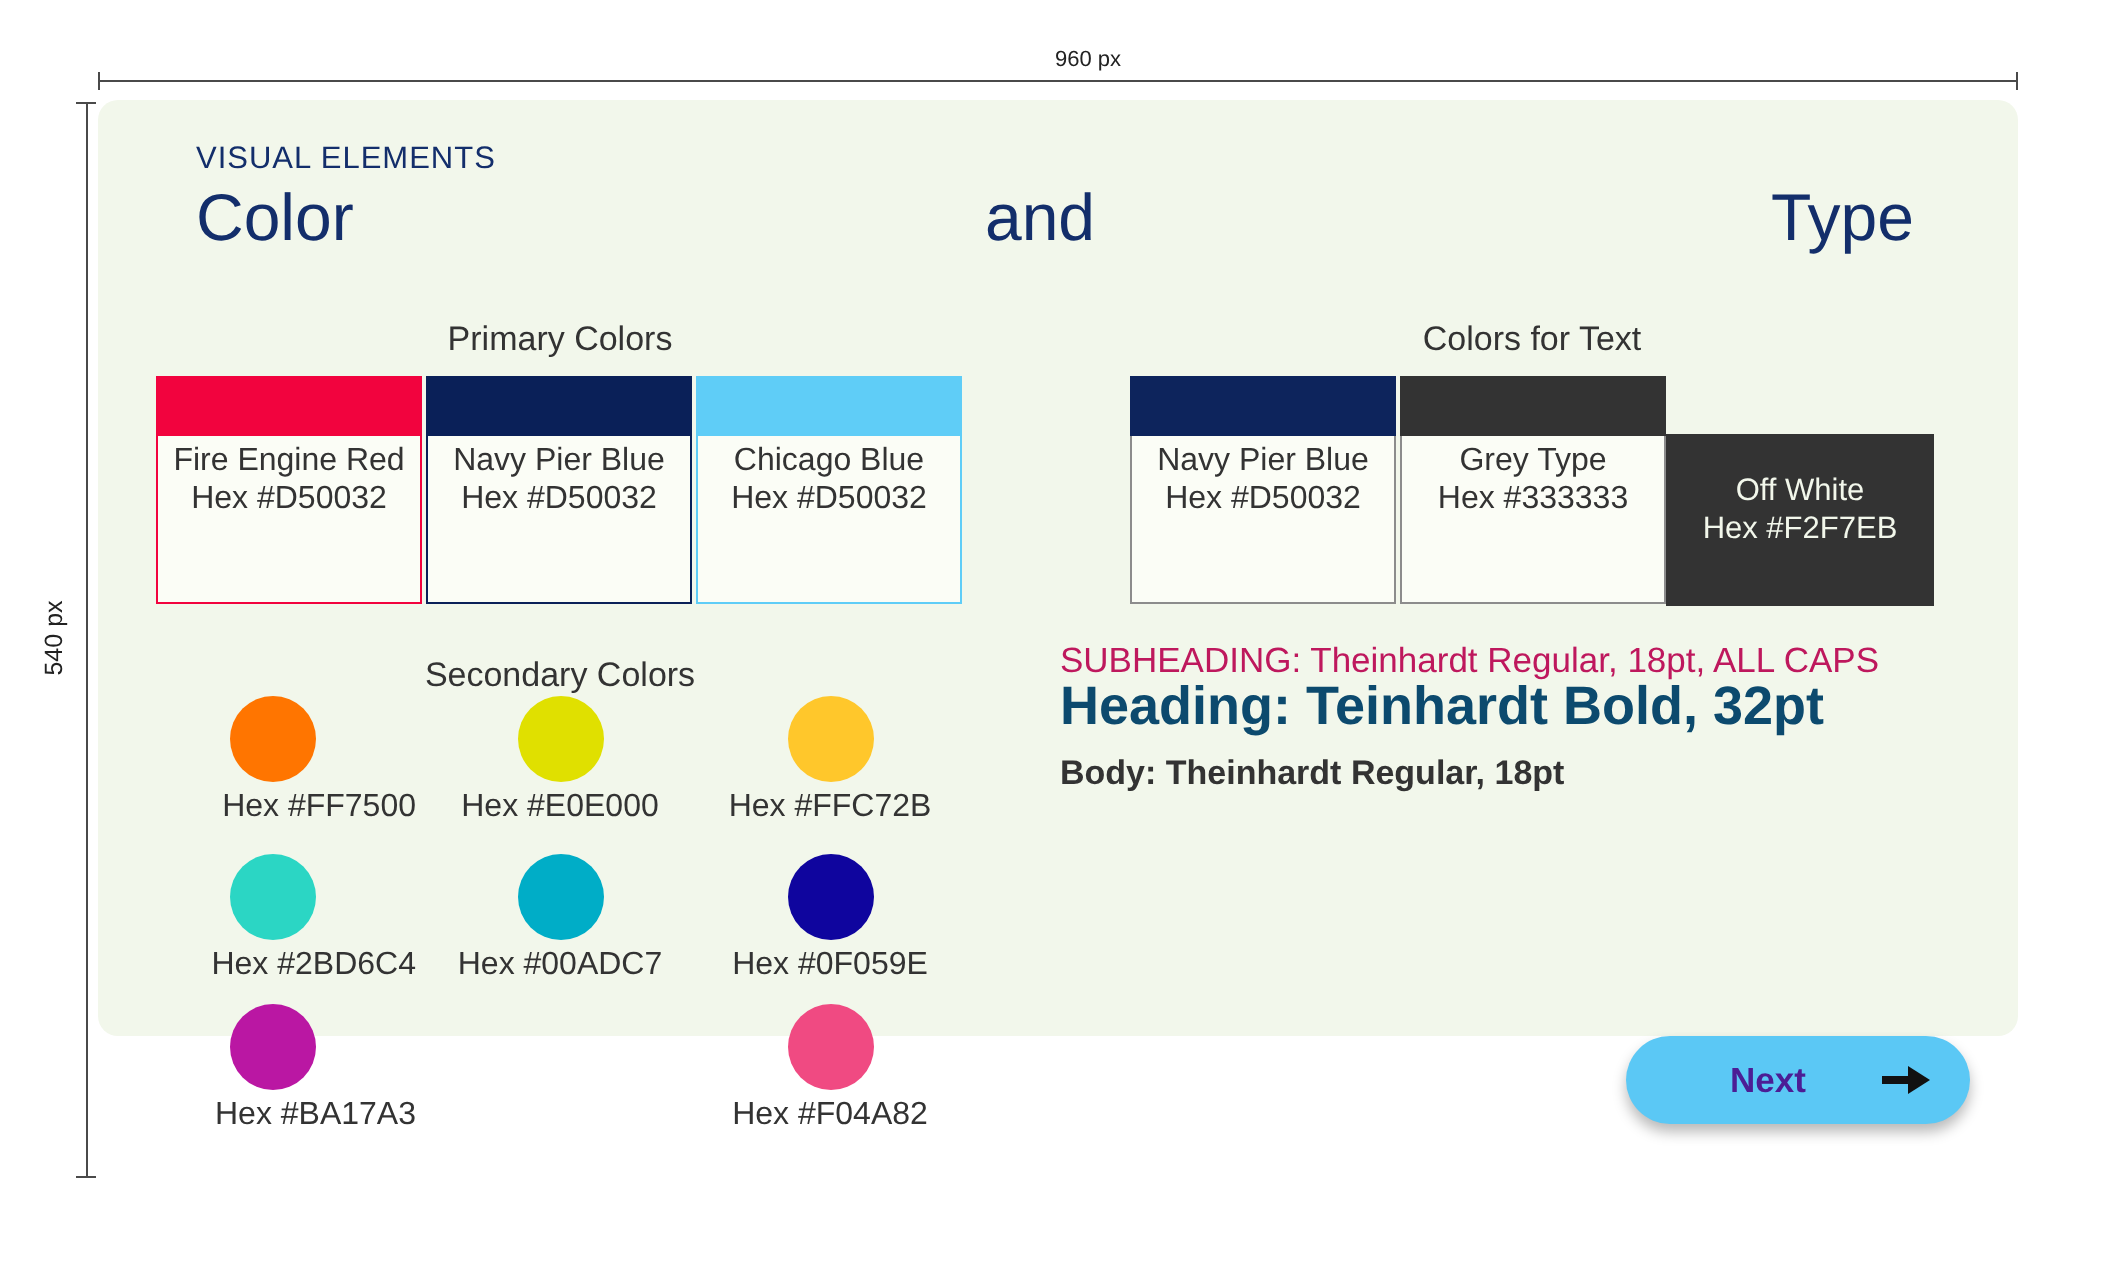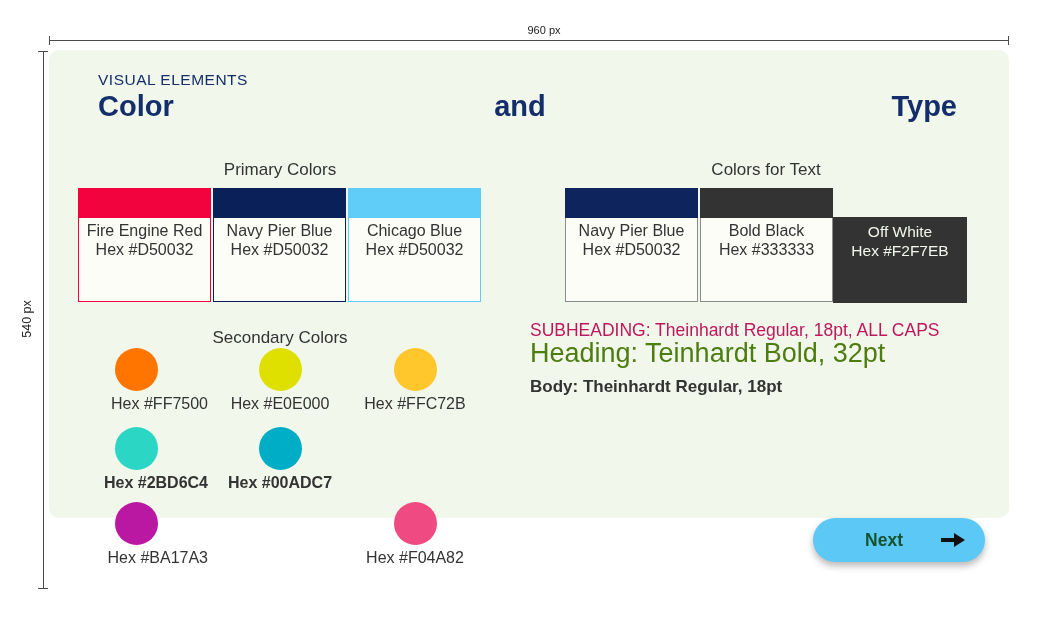--- a/index.html
+++ b/index.html
@@ -17,21 +17,21 @@
   .vtick.t { top:51px; } .vtick.b { top:588px; }
   .vlabel { position:absolute; left:-3px; top:312px; width:60px; text-align:center;
             font-size:12.5px; color:#222; transform:rotate(-90deg); }
 
   
   .panel { position:absolute; left:49px; top:50px; width:960px; height:468px;
            background:#F2F7EB; border-radius:10px; }
 
   .eyebrow { position:absolute; left:49px; top:21px; font-size:15.5px; letter-spacing:0.5px;
              color:#132E6B; font-weight:500; }
-  .title-word { position:absolute; top:40px; font-size:29px; font-weight:700; color:#132E6B; }
+  .title-word { position:absolute; top:40px; font-size:33px; font-weight:400; color:#132E6B; }
   .tw-left  { left:49px; }
   .tw-mid   { left:calc(50% - 9px); transform:translateX(-50%); }
   .tw-right { right:52px; }
 
   .sec-title { position:absolute; text-align:center; font-size:17px; color:#333; }
   .t-primary   { left:29px;  top:110px; width:404px; }
   .t-text      { left:516px; top:110px; width:402px; }
   .t-secondary { left:29px;  top:278px; width:404px; }
 
   
@@ -40,41 +40,41 @@
   .text-cards    { left:516px; top:138px; gap:2px; }
   .card { width:133px; }
   .band { height:30px; }
   .cbody { height:84px; background:#FBFDF6; border:1px solid #999; border-top:none;
            text-align:center; padding-top:3px; font-size:16px; line-height:19px; color:#333; }
   .card.c-red  .cbody { border-color:#F2033E; }
   .card.c-navy .cbody { border-color:#0A2058; }
   .card.c-sky  .cbody { border-color:#5FCDF7; }
   .card.c-grey .cbody, .card.c-tnavy .cbody { border-color:#8C8C8C; }
   .dark-card { position:absolute; left:784px; top:167px; width:134px; height:86px;
-               background:#333333; color:#F2F7EB; text-align:center; padding-top:5px;
+               background:#333333; color:#F2F7EB; text-align:center; padding-top:19px;
                font-size:15.5px; line-height:19px; }
 
   
   .swatch-cell { position:absolute; width:144px; text-align:center; }
   .col-0 { left:15px;text-align:right; } .col-1 { left:159px; } .col-2 { left:294px; }
-  .row-0 { top:298px; } .row-1 { top:377px;font-weight:bold; } .row-2 { top:452px; }
+  .row-0 { top:298px; } .row-1 { top:377px; } .row-2 { top:452px; }
   .dot { width:43px; height:43px; border-radius:50%; margin:0 auto; }
   .dot-label { margin-top:4px; font-size:16px; color:#333; }
 
   
   .type-sub  { position:absolute; left:481px; top:270px; font-size:17.5px; color:#be185d; }
-  .type-head { position:absolute; left:481px; top:288px; font-size:27px; font-weight:400; color:#4d7c0f; }
+  .type-head { position:absolute; left:481px; top:288px; font-size:27px; font-weight:700; color:#0c4a6e; }
   .type-body { position:absolute; left:481px; top:327px; font-size:17px; color:#333;font-weight:bold; }
 
   
   .next-btn { position:absolute; left:764px; top:468px; width:172px; height:44px;
               background:#5BC8F5; border:none; border-radius:22px; cursor:pointer;
               box-shadow:0 4px 7px rgba(0,0,0,0.28); }
   .next-label { position:absolute; left:0; right:30px; top:0; bottom:0; line-height:44px;
-                text-align:center; font-size:17.5px; font-weight:700; color:#14532d;
+                text-align:center; font-size:17.5px; font-weight:700; color:#4c1d95;
                 font-family:"Liberation Sans", sans-serif; }
   .next-arrow { position:absolute; right:20px; top:50%; transform:translateY(-50%); line-height:0; }
 </style>
 </head>
 <body>
 
 <div class="stage">
 
   <div>
     <div class="hline"></div>
@@ -128,21 +128,21 @@
       <div class="card c-tnavy">
         <div class="band" style="background-color: rgb(13, 36, 92);"></div>
         <div class="cbody">
           <div>Navy Pier Blue</div>
           <div>Hex #D50032</div>
         </div>
       </div>
       <div class="card c-grey">
         <div class="band" style="background-color: rgb(51, 51, 51);"></div>
         <div class="cbody">
-          <div>Bold Black</div>
+          <div>Grey Type</div>
           <div>Hex #333333</div>
         </div>
       </div>
     </div>
     <div class="dark-card" style="background-color: rgb(51, 51, 51);">
       <div>Off White</div>
       <div>Hex #F2F7EB</div>
     </div>
 
     <div class="sec-title t-secondary">Secondary Colors</div>
@@ -159,20 +159,24 @@
       <div class="dot" style="background-color: rgb(255, 199, 43);"></div>
       <div class="dot-label">Hex #FFC72B</div>
     </div>
     <div class="swatch-cell col-0 row-1">
       <div class="dot" style="background-color: rgb(43, 214, 196);"></div>
       <div class="dot-label">Hex #2BD6C4</div>
     </div>
     <div class="swatch-cell col-1 row-1">
       <div class="dot" style="background-color: rgb(0, 173, 199);"></div>
       <div class="dot-label">Hex #00ADC7</div>
+    </div>
+    <div class="swatch-cell col-2 row-1">
+      <div class="dot" style="background-color: rgb(15, 5, 158);"></div>
+      <div class="dot-label">Hex #0F059E</div>
     </div>
     <div class="swatch-cell col-0 row-2">
       <div class="dot" style="background-color: rgb(186, 23, 163);"></div>
       <div class="dot-label">Hex #BA17A3</div>
     </div>
     <div class="swatch-cell col-2 row-2">
       <div class="dot" style="background-color: rgb(240, 74, 130);"></div>
       <div class="dot-label">Hex #F04A82</div>
     </div>
 

